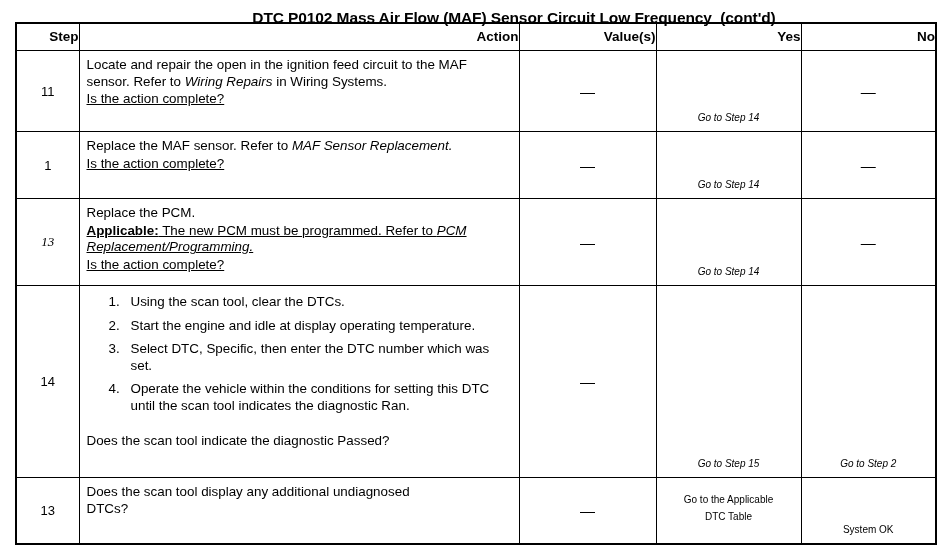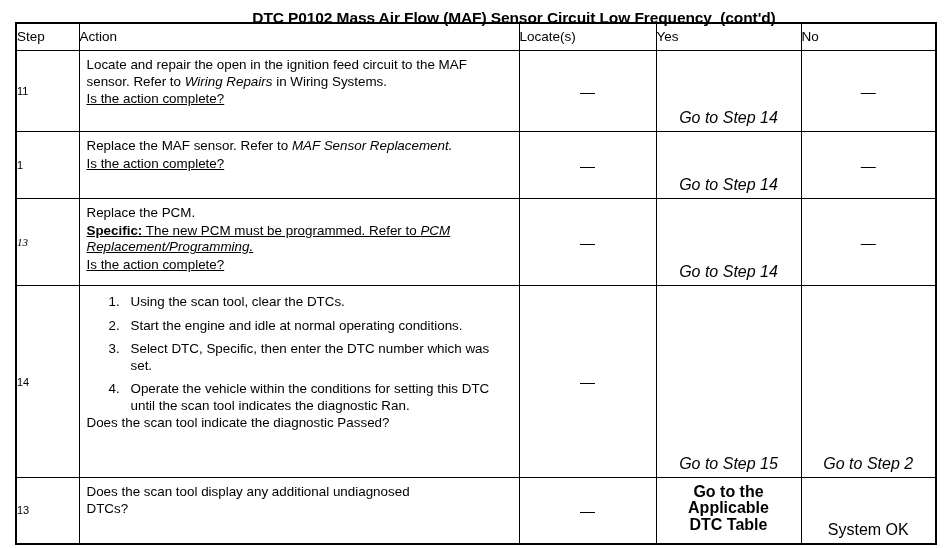--- a/index.html
+++ b/index.html
@@ -53,51 +53,52 @@
   
   col.c-step   { width: 63px; }
   col.c-action { width: 440px; }
   col.c-value  { width: 137px; }
   col.c-yes    { width: 145px; }
   col.c-no     { width: 135px; }
 
   thead th {
     height: 26px;
     font-size: 13.5px;
-    font-weight: normal;
-    text-align: left;
+    font-weight: bold;
+    text-align: right;
     vertical-align: middle;
     line-height: 26px;
   }
 
   
   td.step-cell {
+    text-align: center;
     vertical-align: middle;
-    font-size: 11px;
+    font-size: 13px;
     margin-left: 10px;
   }
   td.step-cell.ital { font-style: italic; font-family: Liberation Serif, serif; }
 
   
   td.value-cell {
     text-align: center;
     vertical-align: middle;
     font-size: 15px;
     line-height: 1;
   }
 
   
   td.action-cell {
     padding: 6px 8px 5px 7px;
     font-size: 13.4px;
     line-height: 16.6px;
   }
   .para { margin: 0 0 0 0; }
   .para + .para { margin-top: 1px; text-decoration: underline; }
-  .gap-para { margin-top: 0; }
+  .gap-para { margin-top: 18px; }
   em.it { font-style: italic; }
   strong.bd { font-weight: bold; }
 
   ol.steps {
     margin: 2px 0 0 0;
     padding: 0;
     list-style: none;
   }
   ol.steps li {
     position: relative;
@@ -111,21 +112,21 @@
     position: absolute;
     left: 22px;
     top: 0;
     width: 20px;
     text-align: left;
   }
 
   
   td.yn-cell {
     position: relative;
-    font-size: 16px;
+    font-size: 10px;
     line-height: 16.6px;
     text-align: center;
     vertical-align: bottom;
   }
   td.yn-cell .yn-bottom {
     display: block;
     padding: 0 4px 4px 4px;
   }
   td.yn-cell .yn-middle {
     display: block;
@@ -145,21 +146,21 @@
       <col class="c-step">
       <col class="c-action">
       <col class="c-value">
       <col class="c-yes">
       <col class="c-no">
     </colgroup>
     <thead>
       <tr>
         <th>Step</th>
         <th>Action</th>
-        <th>Locate(s)</th>
+        <th>Value(s)</th>
         <th>Yes</th>
         <th>No</th>
       </tr>
     </thead>
     <tbody>
 
       <tr style="height:81px;">
         <td class="step-cell">11</td>
         <td class="action-cell">
           <p class="para"><span>Locate and repair the open in the ignition feed circuit to the MAF sensor. Refer to </span><em class="it">Wiring Repairs</em><span> in Wiring Systems.</span></p>
@@ -182,36 +183,36 @@
         <td class="yn-cell ital">
             <span class="yn-bottom">Go to Step 14</span>
           </td>
         <td class="yn-cell" style="vertical-align:middle;font-size:15px;line-height:1;"><span>—</span></td>
       </tr>
 
       <tr style="height:87px;">
         <td class="step-cell ital">13</td>
         <td class="action-cell">
           <p class="para">Replace the PCM.</p>
-          <p class="para gap-para"><strong class="bd">Specific:</strong><span> The new PCM must be programmed. Refer to </span><em class="it">PCM Replacement/Programming.</em></p>
+          <p class="para gap-para"><strong class="bd">Applicable:</strong><span> The new PCM must be programmed. Refer to </span><em class="it">PCM Replacement/Programming.</em></p>
           <p class="para gap-para">Is the action complete?</p>
         </td>
         <td class="value-cell">—</td>
         <td class="yn-cell ital">
             <span class="yn-bottom">Go to Step 14</span>
           </td>
         <td class="yn-cell" style="vertical-align:middle;font-size:15px;line-height:1;"><span>—</span></td>
       </tr>
 
       <tr style="height:192px;">
         <td class="step-cell">14</td>
         <td class="action-cell">
           <ol class="steps">
             <li><span class="num">1.</span><span>Using the scan tool, clear the DTCs.</span></li>
-            <li><span class="num">2.</span><span>Start the engine and idle at normal operating conditions.</span></li>
+            <li><span class="num">2.</span><span>Start the engine and idle at display operating temperature.</span></li>
             <li><span class="num">3.</span><span>Select DTC, Specific, then enter the DTC number which was set.</span></li>
             <li><span class="num">4.</span><span>Operate the vehicle within the conditions for setting this DTC until the scan tool indicates the diagnostic Ran.</span></li>
           </ol>
           <p class="para gap-para">Does the scan tool indicate the diagnostic Passed?</p>
         </td>
         <td class="value-cell">—</td>
         <td class="yn-cell ital">
             <span class="yn-bottom">Go to Step 15</span>
           </td>
         <td class="yn-cell ital">
@@ -219,21 +220,21 @@
           </td>
       </tr>
 
       <tr style="height:66px;">
         <td class="step-cell">13</td>
         <td class="action-cell">
           <p class="para" style="max-width:340px;">Does the scan tool display any additional undiagnosed DTCs?</p>
         </td>
         <td class="value-cell">—</td>
         <td class="yn-cell" style="vertical-align:middle;">
-            <span class="yn-middle" style="max-width:100px;margin:0 auto;font-weight:bold;">Go to the Applicable DTC Table</span>
+            <span class="yn-middle" style="max-width:100px;margin:0 auto;">Go to the Applicable DTC Table</span>
           </td>
         <td class="yn-cell">
             <span class="yn-bottom">System OK</span>
           </td>
       </tr>
 
     </tbody>
   </table>
 
 </div>

